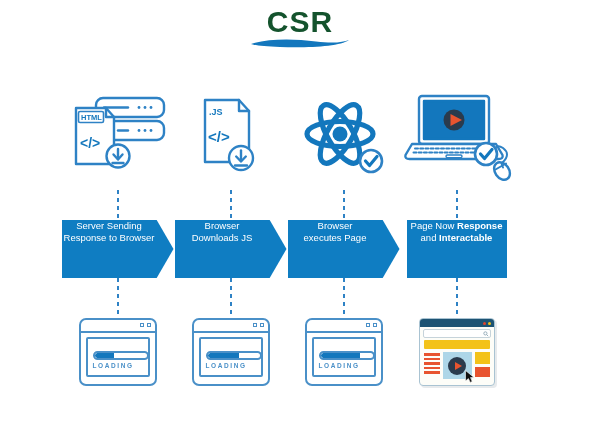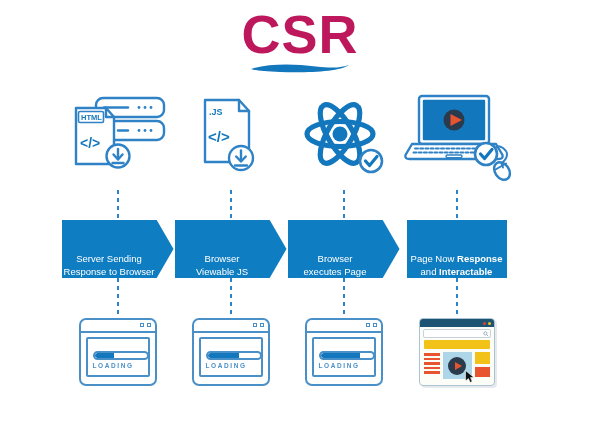--- a/index.html
+++ b/index.html
@@ -1,35 +1,35 @@
 <!DOCTYPE html>
 <html><head>
 <meta charset="utf-8">
 <style>
   html,body{margin:0;padding:0;background:#fff;}
   body{width:600px;height:423px;font-family:"Liberation Sans",sans-serif;overflow:hidden;}
   .canvas{position:relative;width:600px;height:423px;background:#fff;}
 
   
   .title-wrap{position:absolute;top:6px;left:0;width:600px;text-align:center;}
-  .title{font-size:54px;font-weight:bold;color:#be185d;letter-spacing:1px;line-height:1.05;text-align:center;}
+  .title{font-size:30px;font-weight:bold;color:#14532d;letter-spacing:1px;line-height:1.05;text-align:center;}
   .swoosh{display:block;margin:-2px auto 0 auto;}
 
   
   .columns{position:absolute;top:92px;left:61px;display:flex;}
   .col{width:113px;display:flex;flex-direction:column;align-items:center;}
   .icon-area{height:98px;display:flex;align-items:flex-start;justify-content:center;}
   svg text{font-family:"Liberation Sans",sans-serif;font-weight:bold;fill:#1377BD;}
 
   .dash{width:2px;background:repeating-linear-gradient(to bottom,#2E82C5 0 4px,transparent 4px 8px);}
   .dash1{height:30px;}
   .dash2{height:40px;}
 
   
-  .banner{height:58px;background:#0F7DC2;color:#fff;display:flex;align-items:flex-end;justify-content:center;flex:0 0 auto;}
+  .banner{height:58px;background:#0F7DC2;color:#fff;display:flex;align-items:flex-start;justify-content:center;flex:0 0 auto;}
   .banner.arrow{width:112px;clip-path:polygon(0 0,85% 0,100% 50%,85% 100%,0 100%);}
   .banner.arrow .banner-text{margin-right:17px;}
   .banner.plain{width:100px;}
   .banner-text{font-size:9.5px;line-height:1.3;text-align:center;}
   .banner-text b{font-weight:bold;}
 
   
   .window-loading{width:78px;height:68px;border:2px solid #4A90C8;border-radius:7px;background:#fff;box-sizing:border-box;}
   .win-header{height:11px;border-bottom:2px solid #4A90C8;position:relative;}
   .sq{position:absolute;top:3px;width:4px;height:4px;border:1.5px solid #4A90C8;box-sizing:border-box;}
@@ -138,21 +138,21 @@
             <line x1="62" y1="58.5" x2="62" y2="69"></line>
             <polyline points="57.2,64.5 62,69.5 66.8,64.5"></polyline>
             <line x1="56" y1="73.5" x2="68" y2="73.5"></line>
           </g>
         </svg>
       </div>
       <div class="dash dash1"></div>
       <div class="banner arrow">
         <div class="banner-text">
           <span>Browser</span><br>
-          <span>Viewable JS</span>
+          <span>Downloads JS</span>
         </div>
       </div>
       <div class="dash dash2"></div>
       <div class="window-loading">
         <div class="win-header">
           <span class="sq sq1"></span>
           <span class="sq sq2"></span>
         </div>
         <div class="win-inner">
           <div class="pill">

